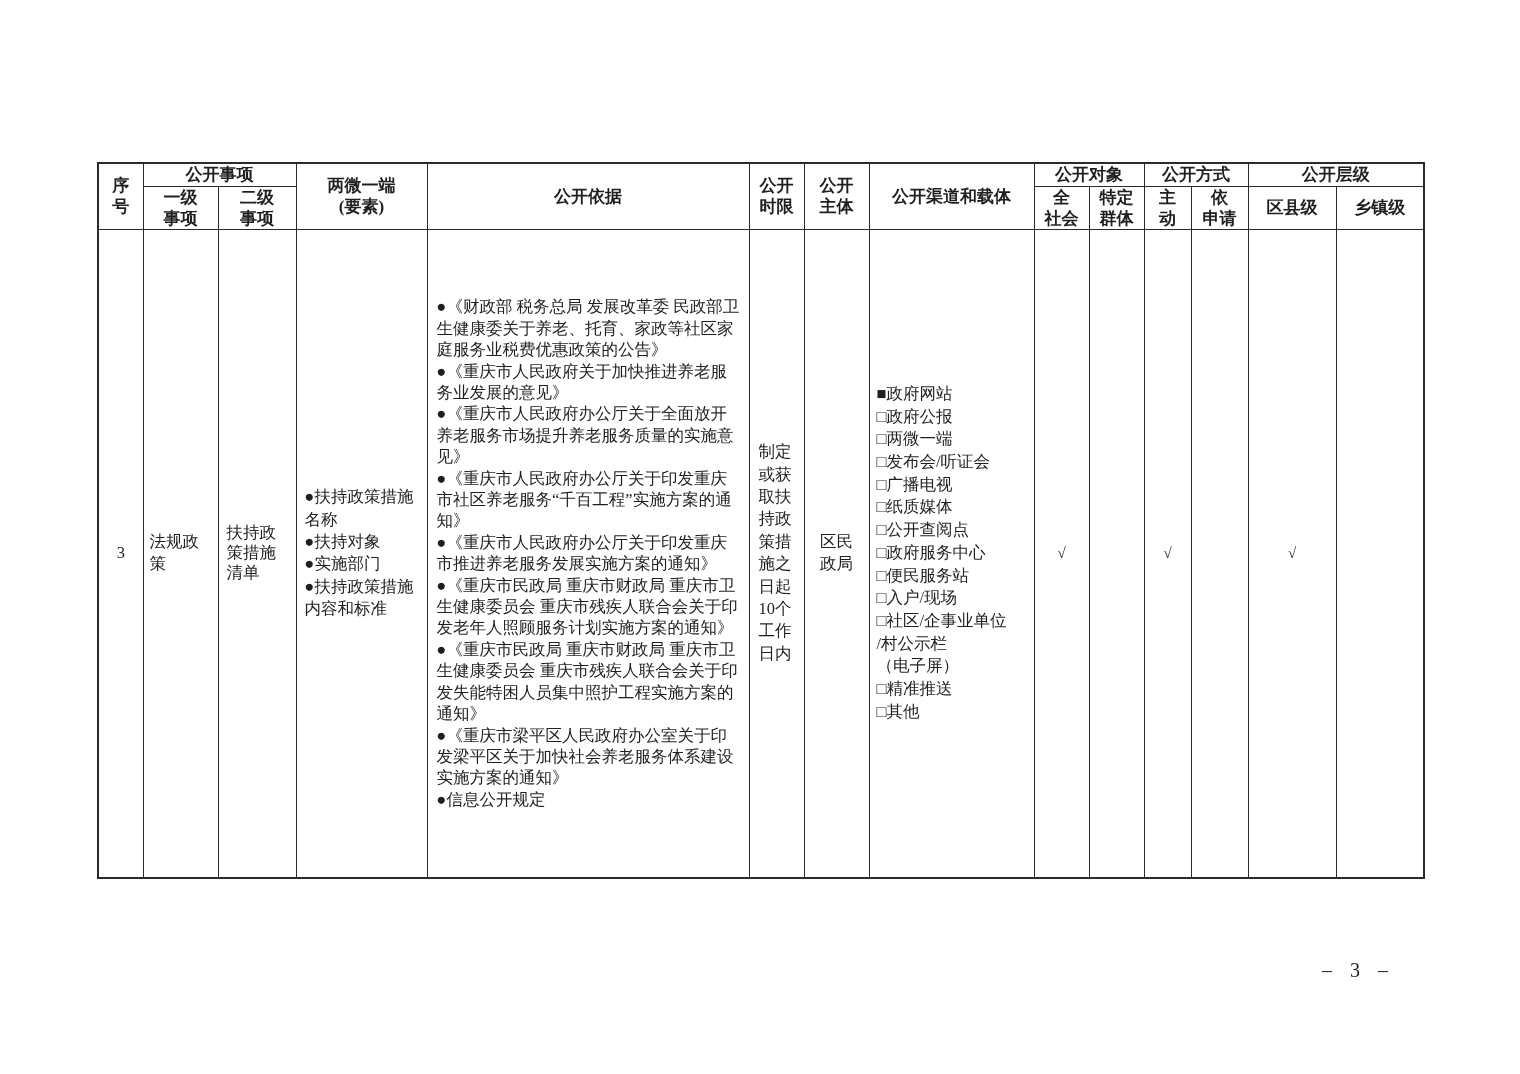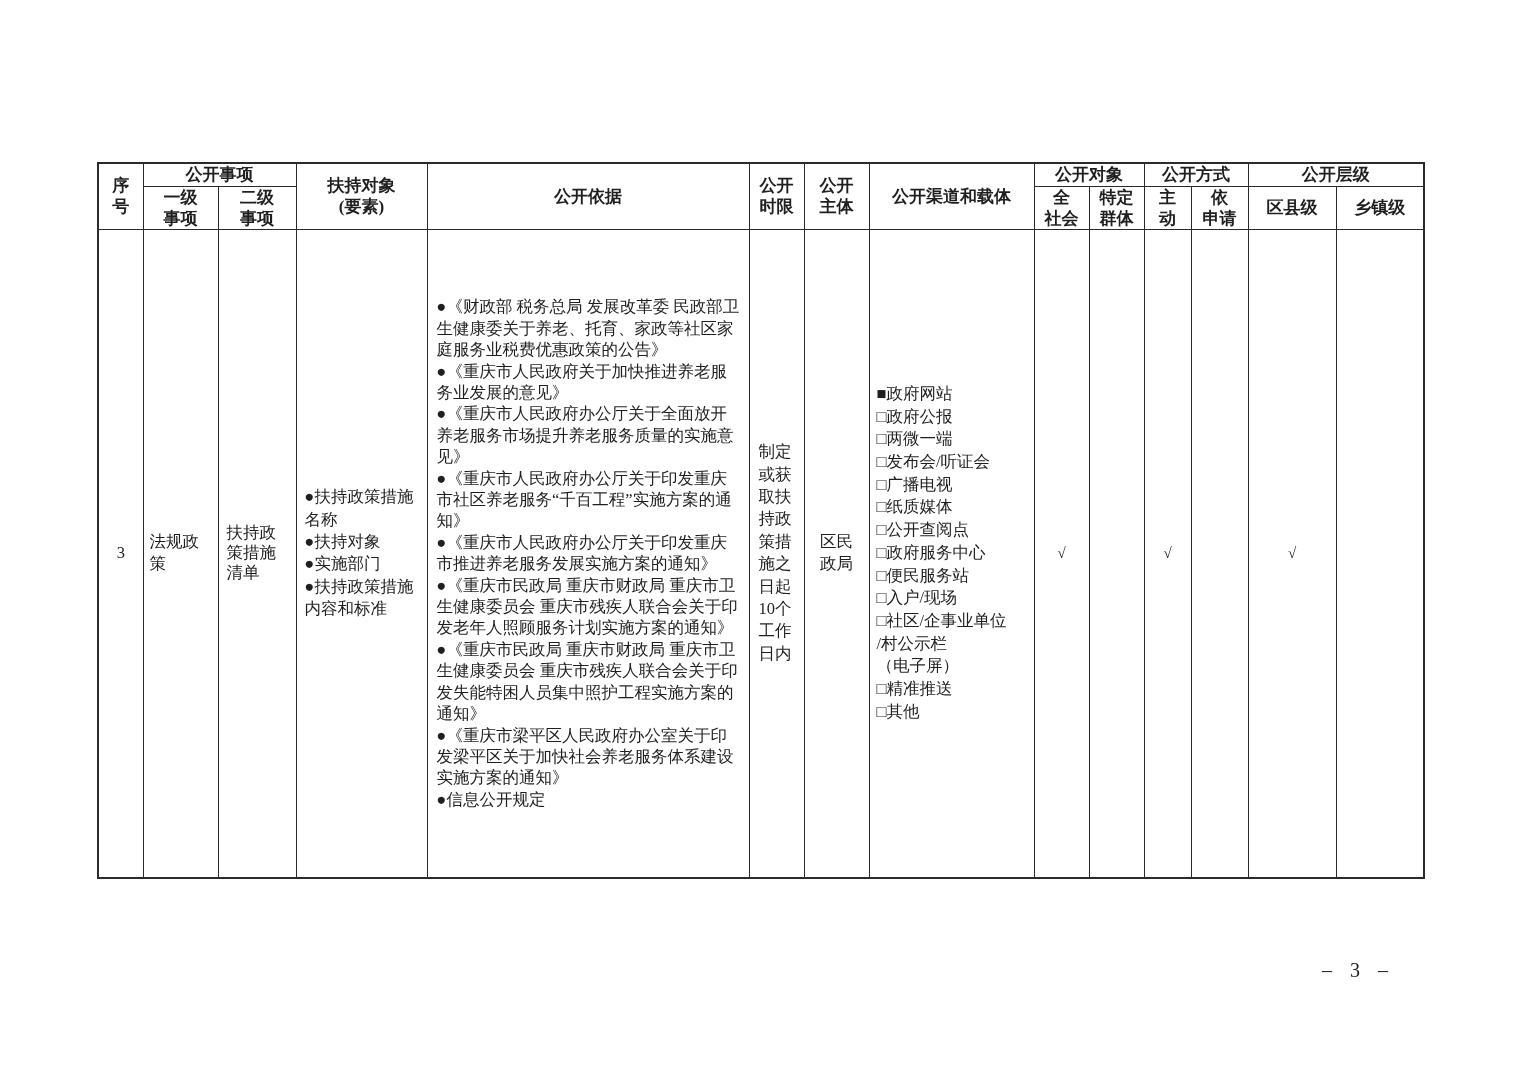--- a/index.html
+++ b/index.html
@@ -54,21 +54,21 @@
       <col style="width:47px">
       <col style="width:57px">
     <col style="width:88px">
       <col style="width:88px">
   </colgroup>
   <tbody>
     <tr class="h1">
       <th rowspan="2">序
 号</th>
       <th colspan="2">公开事项</th>
-      <th rowspan="2">扶持对象
+      <th rowspan="2">两微一端
 (要素)</th>
       <th rowspan="2">公开依据</th>
       <th rowspan="2">公开
 时限</th>
       <th rowspan="2">公开
 主体</th>
       <th rowspan="2">公开渠道和载体</th>
       <th colspan="2">公开对象</th>
       <th colspan="2">公开方式</th>
       <th colspan="2">公开层级</th>

